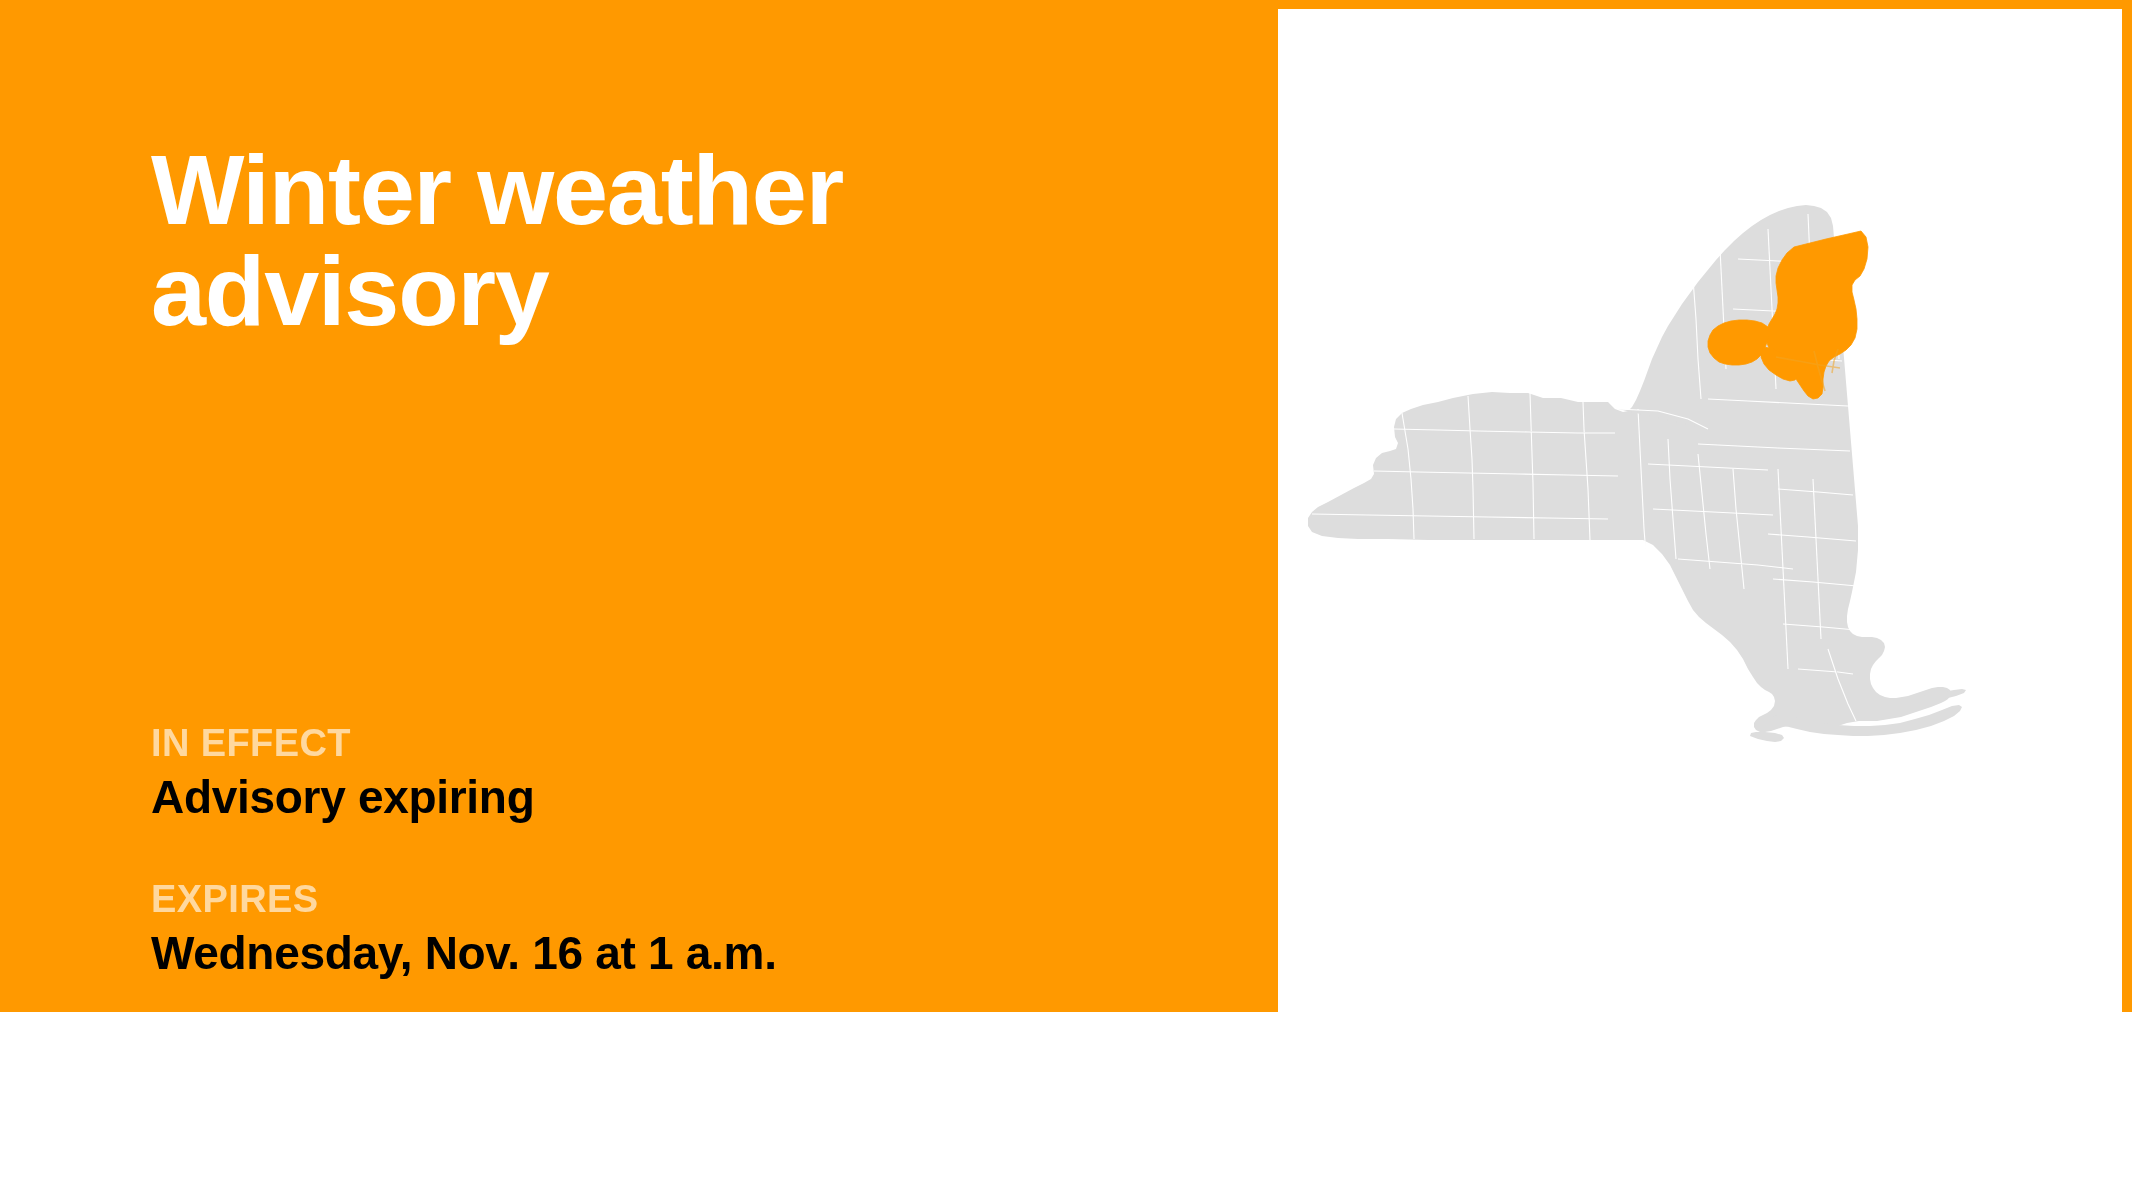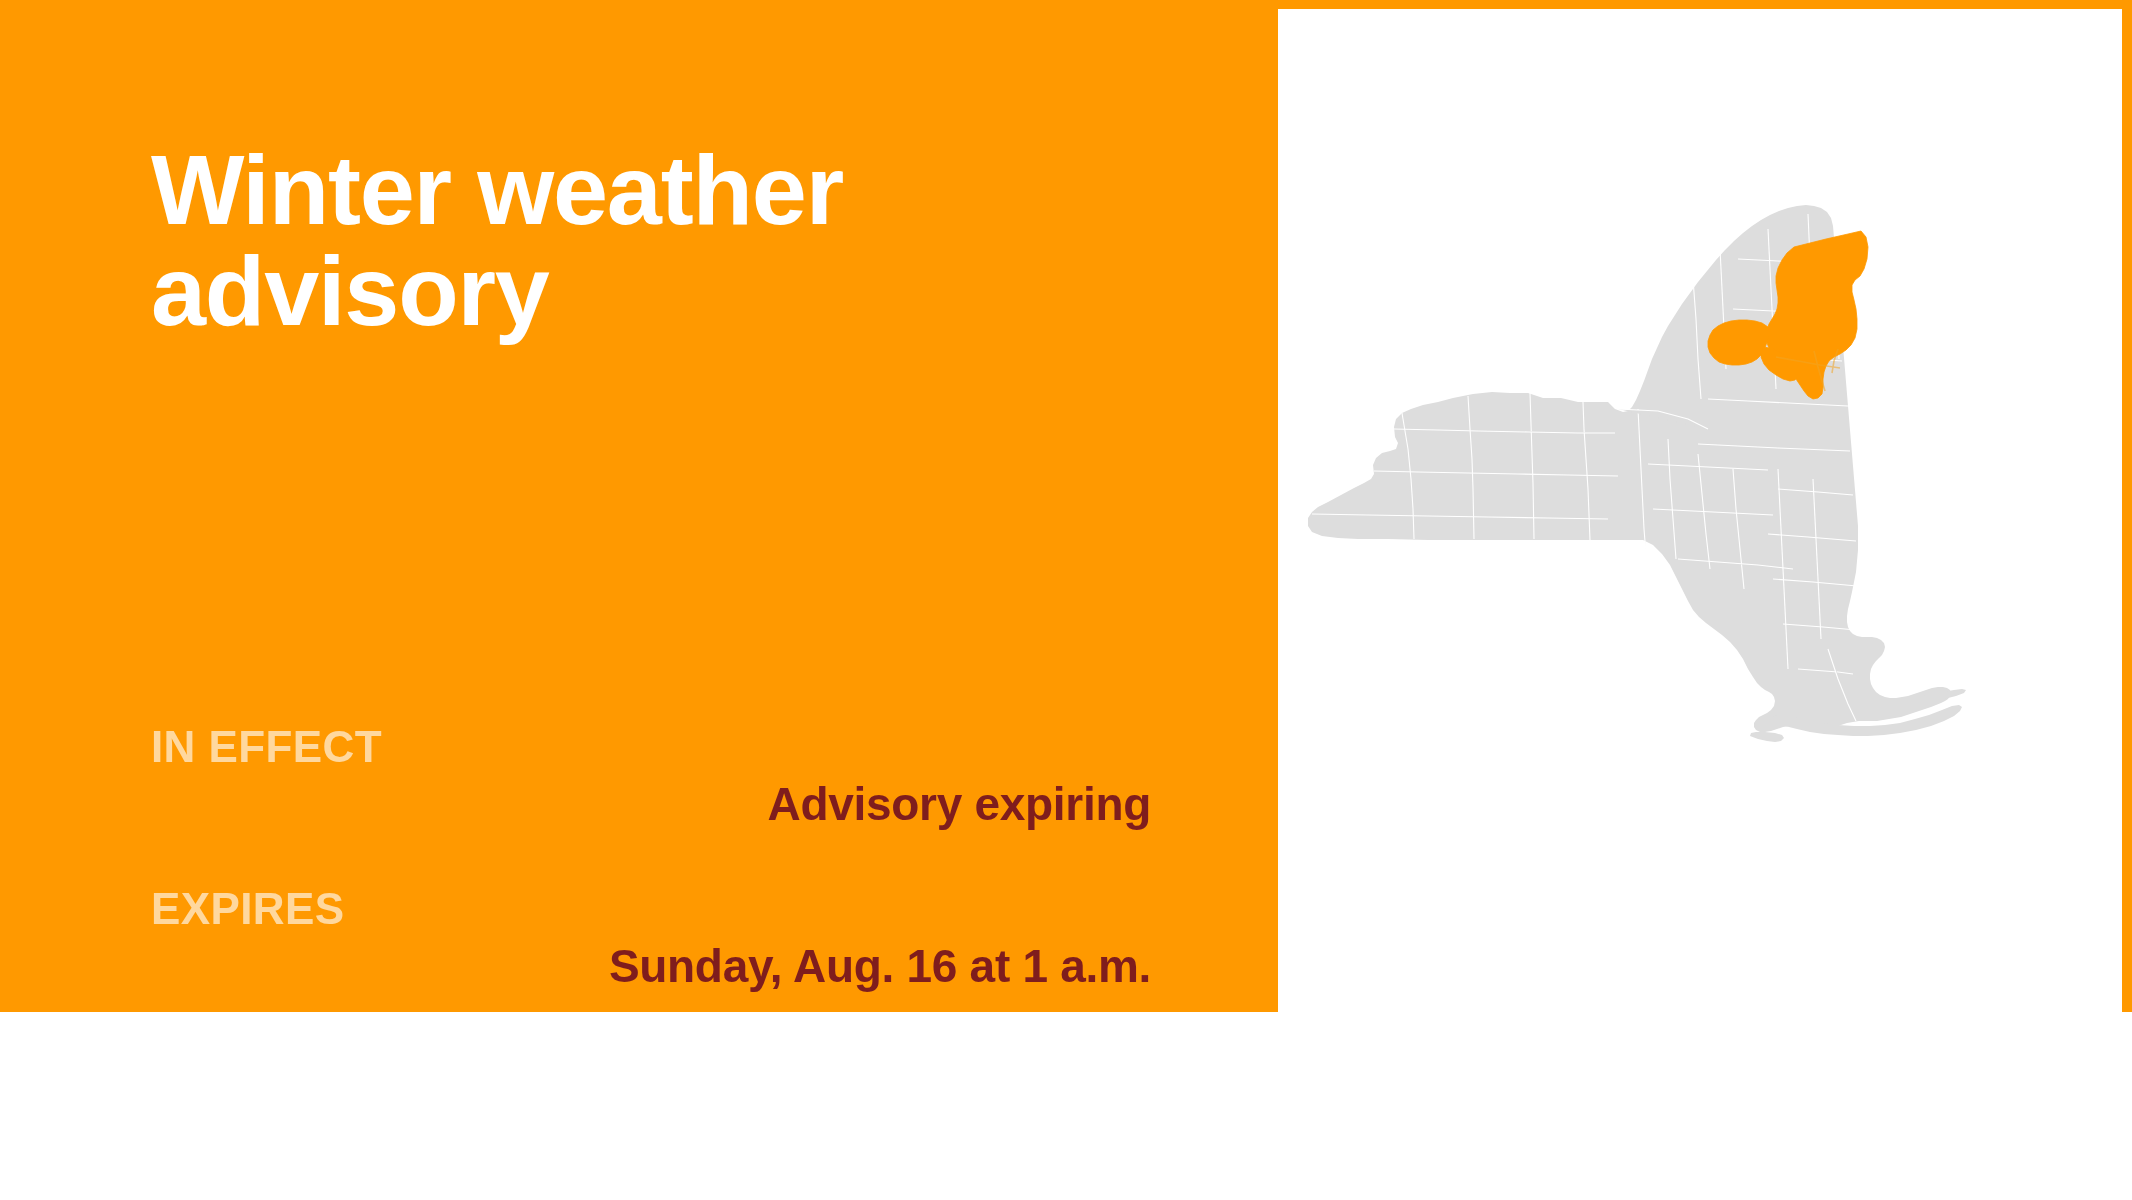--- a/index.html
+++ b/index.html
@@ -58,36 +58,35 @@
   .detail-group {
     margin: 0 0 56px 0;
   }
   .detail-group:last-child {
     margin-bottom: 17px;
   }
 
   .detail-label {
     display: block;
     color: rgba(255, 255, 255, 0.62);
-    font-size: 44px;
+    font-size: 38px;
     font-weight: bold;
     line-height: 1.08;
     letter-spacing: 0.4px;
     margin: 0 0 8px 0;
   }
 
   .detail-value {
     display: block;
-    color: #7f1d1d;
+    color: #000000;
     font-size: 46px;
     font-weight: bold;
     line-height: 1.1;
     letter-spacing: -0.3px;
     margin: 0;
-    text-align: right;
   }
 
   
   #map-panel {
     position: absolute;
     left: 1278px;
     top: 9px;
     width: 844px;
     height: 1182px;
     background: #ffffff;
@@ -131,21 +130,21 @@
 
     <div id="alert-details">
 
       <div class="detail-group">
         <span class="detail-label">IN EFFECT</span>
         <span class="detail-value">Advisory expiring</span>
       </div>
 
       <div class="detail-group">
         <span class="detail-label">EXPIRES</span>
-        <span class="detail-value">Sunday, Aug. 16 at 1 a.m.</span>
+        <span class="detail-value">Wednesday, Nov. 16 at 1 a.m.</span>
       </div>
 
     </div>
   </div>
 
   <div id="map-panel">
     <svg id="state-map" viewBox="0 0 844 1182" preserveAspectRatio="xMidYMid meet">
 
       <g>
         <path class="state-outline" d="M337 400 L330 393 L300 393 L283 389 L265 389 L250 384 L232 384 L214 383

